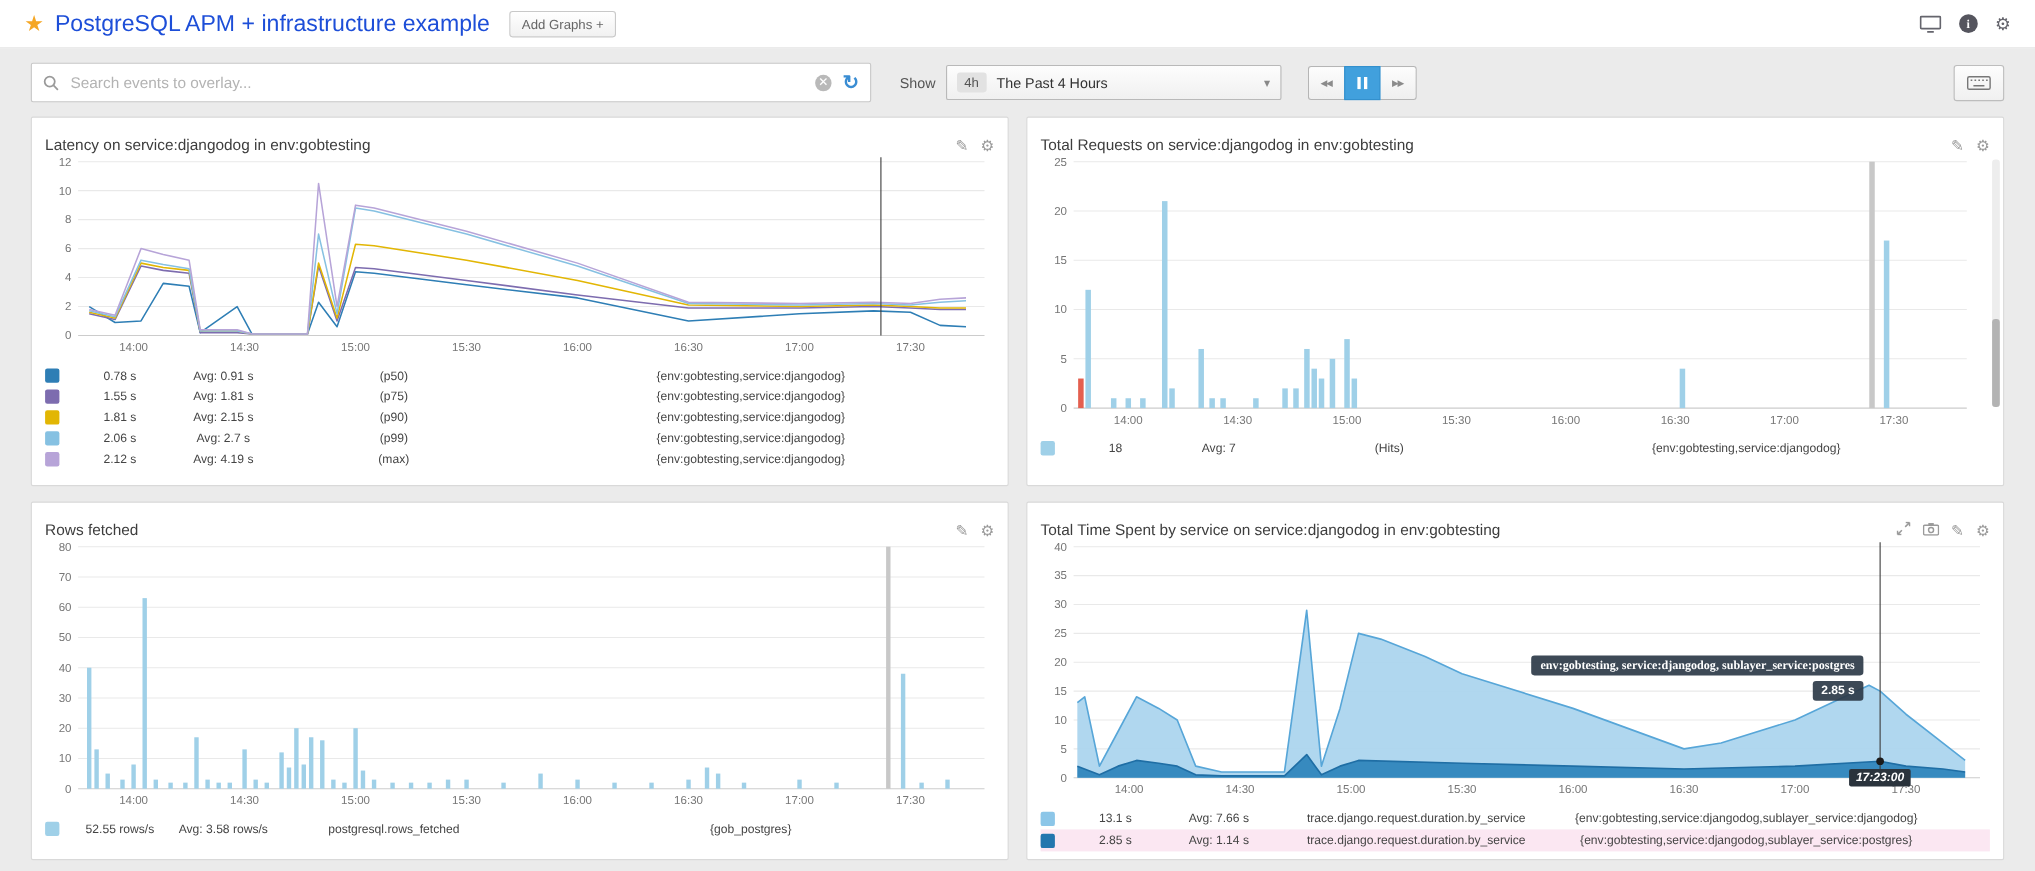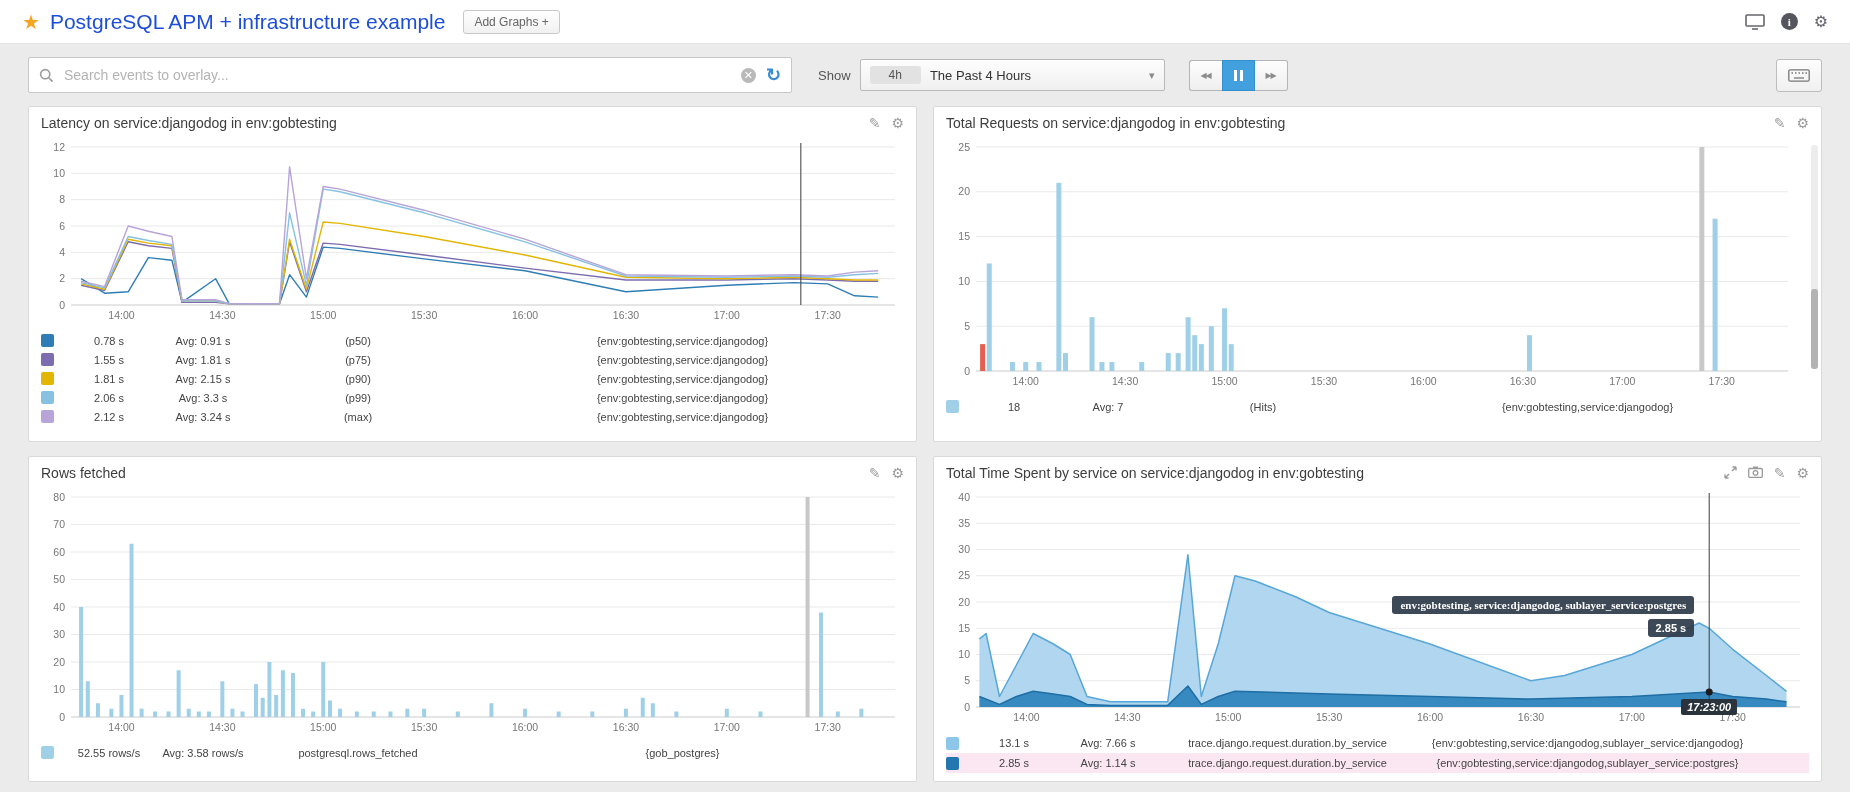--- a/index.html
+++ b/index.html
@@ -45,21 +45,21 @@
     width:15px; height:15px; border-radius:50%; background:#b9b9b9; color:#fff;
     font-size:11px; line-height:14px; text-align:center; cursor:pointer; margin-right:10px;
   }
   .refresh-btn { color:#3a8dd3; font-size:18px; font-weight:bold; cursor:pointer; line-height:1; }
   .show-label { margin-left:26px; font-size:13px; color:#555; }
   .range-select {
     margin-left:9px; width:305px; height:32px; border:1px solid #b9b9b9; border-radius:2px;
     background:linear-gradient(#fdfdfd,#f0f0f0); display:flex; align-items:center;
     padding:0 9px; font-size:13px; color:#333; cursor:pointer;
   }
-  .range-badge { background:#e2e2e2; border-radius:3px; padding:2px 19px; font-size:12px; color:#555; margin-right:9px; }
+  .range-badge { background:#e2e2e2; border-radius:3px; padding:2px 7px; font-size:12px; color:#555; margin-right:9px; }
   .caret { margin-left:auto; color:#888; font-size:11px; }
   .playback { display:flex; margin-left:24px; }
   .pb-btn {
     width:33px; height:31px; border:1px solid #b5b5b5; background:linear-gradient(#fdfdfd,#efefef);
     color:#8b8b8b; font-size:8px; letter-spacing:-1px; display:flex; align-items:center;
     justify-content:center; cursor:pointer; padding:0; font-family:"DejaVu Sans", sans-serif;
   }
   .pb-btn:first-child { border-radius:3px 0 0 3px; border-right:none; }
   .pb-btn:last-child  { border-radius:0 3px 3px 0; border-left:none; }
   .pb-btn.active { background:#41a0dd; border-color:#3390cd; }
@@ -68,21 +68,21 @@
     margin-left:auto; width:46px; height:33px; border:1px solid #bdbdbd; border-radius:3px;
     background:linear-gradient(#fdfdfd,#f0f0f0); display:flex; align-items:center;
     justify-content:center; cursor:pointer;
   }
   
   .panels {
     display:grid; grid-template-columns:1fr 1fr; grid-template-rows:336px 326px;
     gap:14px 16px; margin:0 28px;
   }
   .panel { background:#fff; border:1px solid #d9d9d9; border-radius:2px; padding:0 12px 4px 12px; overflow:hidden; }
-  .panel-head { height:32px; display:flex; align-items:center;gap:24px; }
+  .panel-head { height:32px; display:flex; align-items:flex-end;gap:24px; }
   .panel-title { font-size:14px; color:#3d3d3d; }
   .panel-icons { margin-left:auto; display:flex; align-items:center; gap:11px; color:#9a9a9a; }
   .pi { font-size:14px; color:#9a9a9a; cursor:pointer; line-height:1; }
   .chart-wrap { position:relative; }
   svg text { font-family:"Liberation Sans", sans-serif; }
   
   .legend { margin-top:2px;text-align:center; }
   .legend-row {
     display:grid; grid-template-columns:26px 84px 104px 206px auto;
     align-items:center; height:19px; font-size:11px; color:#444; cursor:pointer;
@@ -231,28 +231,28 @@
         <div class="legend-row">
           <span class="swatch" style="background: rgb(226, 182, 4);"></span>
           <span class="lg-val">1.81 s</span>
           <span class="lg-avg">Avg: 2.15 s</span>
           <span class="lg-name">(p90)</span>
           <span class="lg-scope">{env:gobtesting,service:djangodog}</span>
         </div>
         <div class="legend-row">
           <span class="swatch" style="background: rgb(134, 193, 226);"></span>
           <span class="lg-val">2.06 s</span>
-          <span class="lg-avg">Avg: 3.3 s</span>
+          <span class="lg-avg">Avg: 2.7 s</span>
           <span class="lg-name">(p99)</span>
           <span class="lg-scope">{env:gobtesting,service:djangodog}</span>
         </div>
         <div class="legend-row">
           <span class="swatch" style="background: rgb(183, 164, 216);"></span>
           <span class="lg-val">2.12 s</span>
-          <span class="lg-avg">Avg: 3.24 s</span>
+          <span class="lg-avg">Avg: 4.19 s</span>
           <span class="lg-name">(max)</span>
           <span class="lg-scope">{env:gobtesting,service:djangodog}</span>
         </div>
       </div>
     </section>
 
     <section class="panel">
       <div class="panel-head">
         <span class="panel-title">Total Requests on service:djangodog in env:gobtesting</span>
         <span class="panel-icons">

